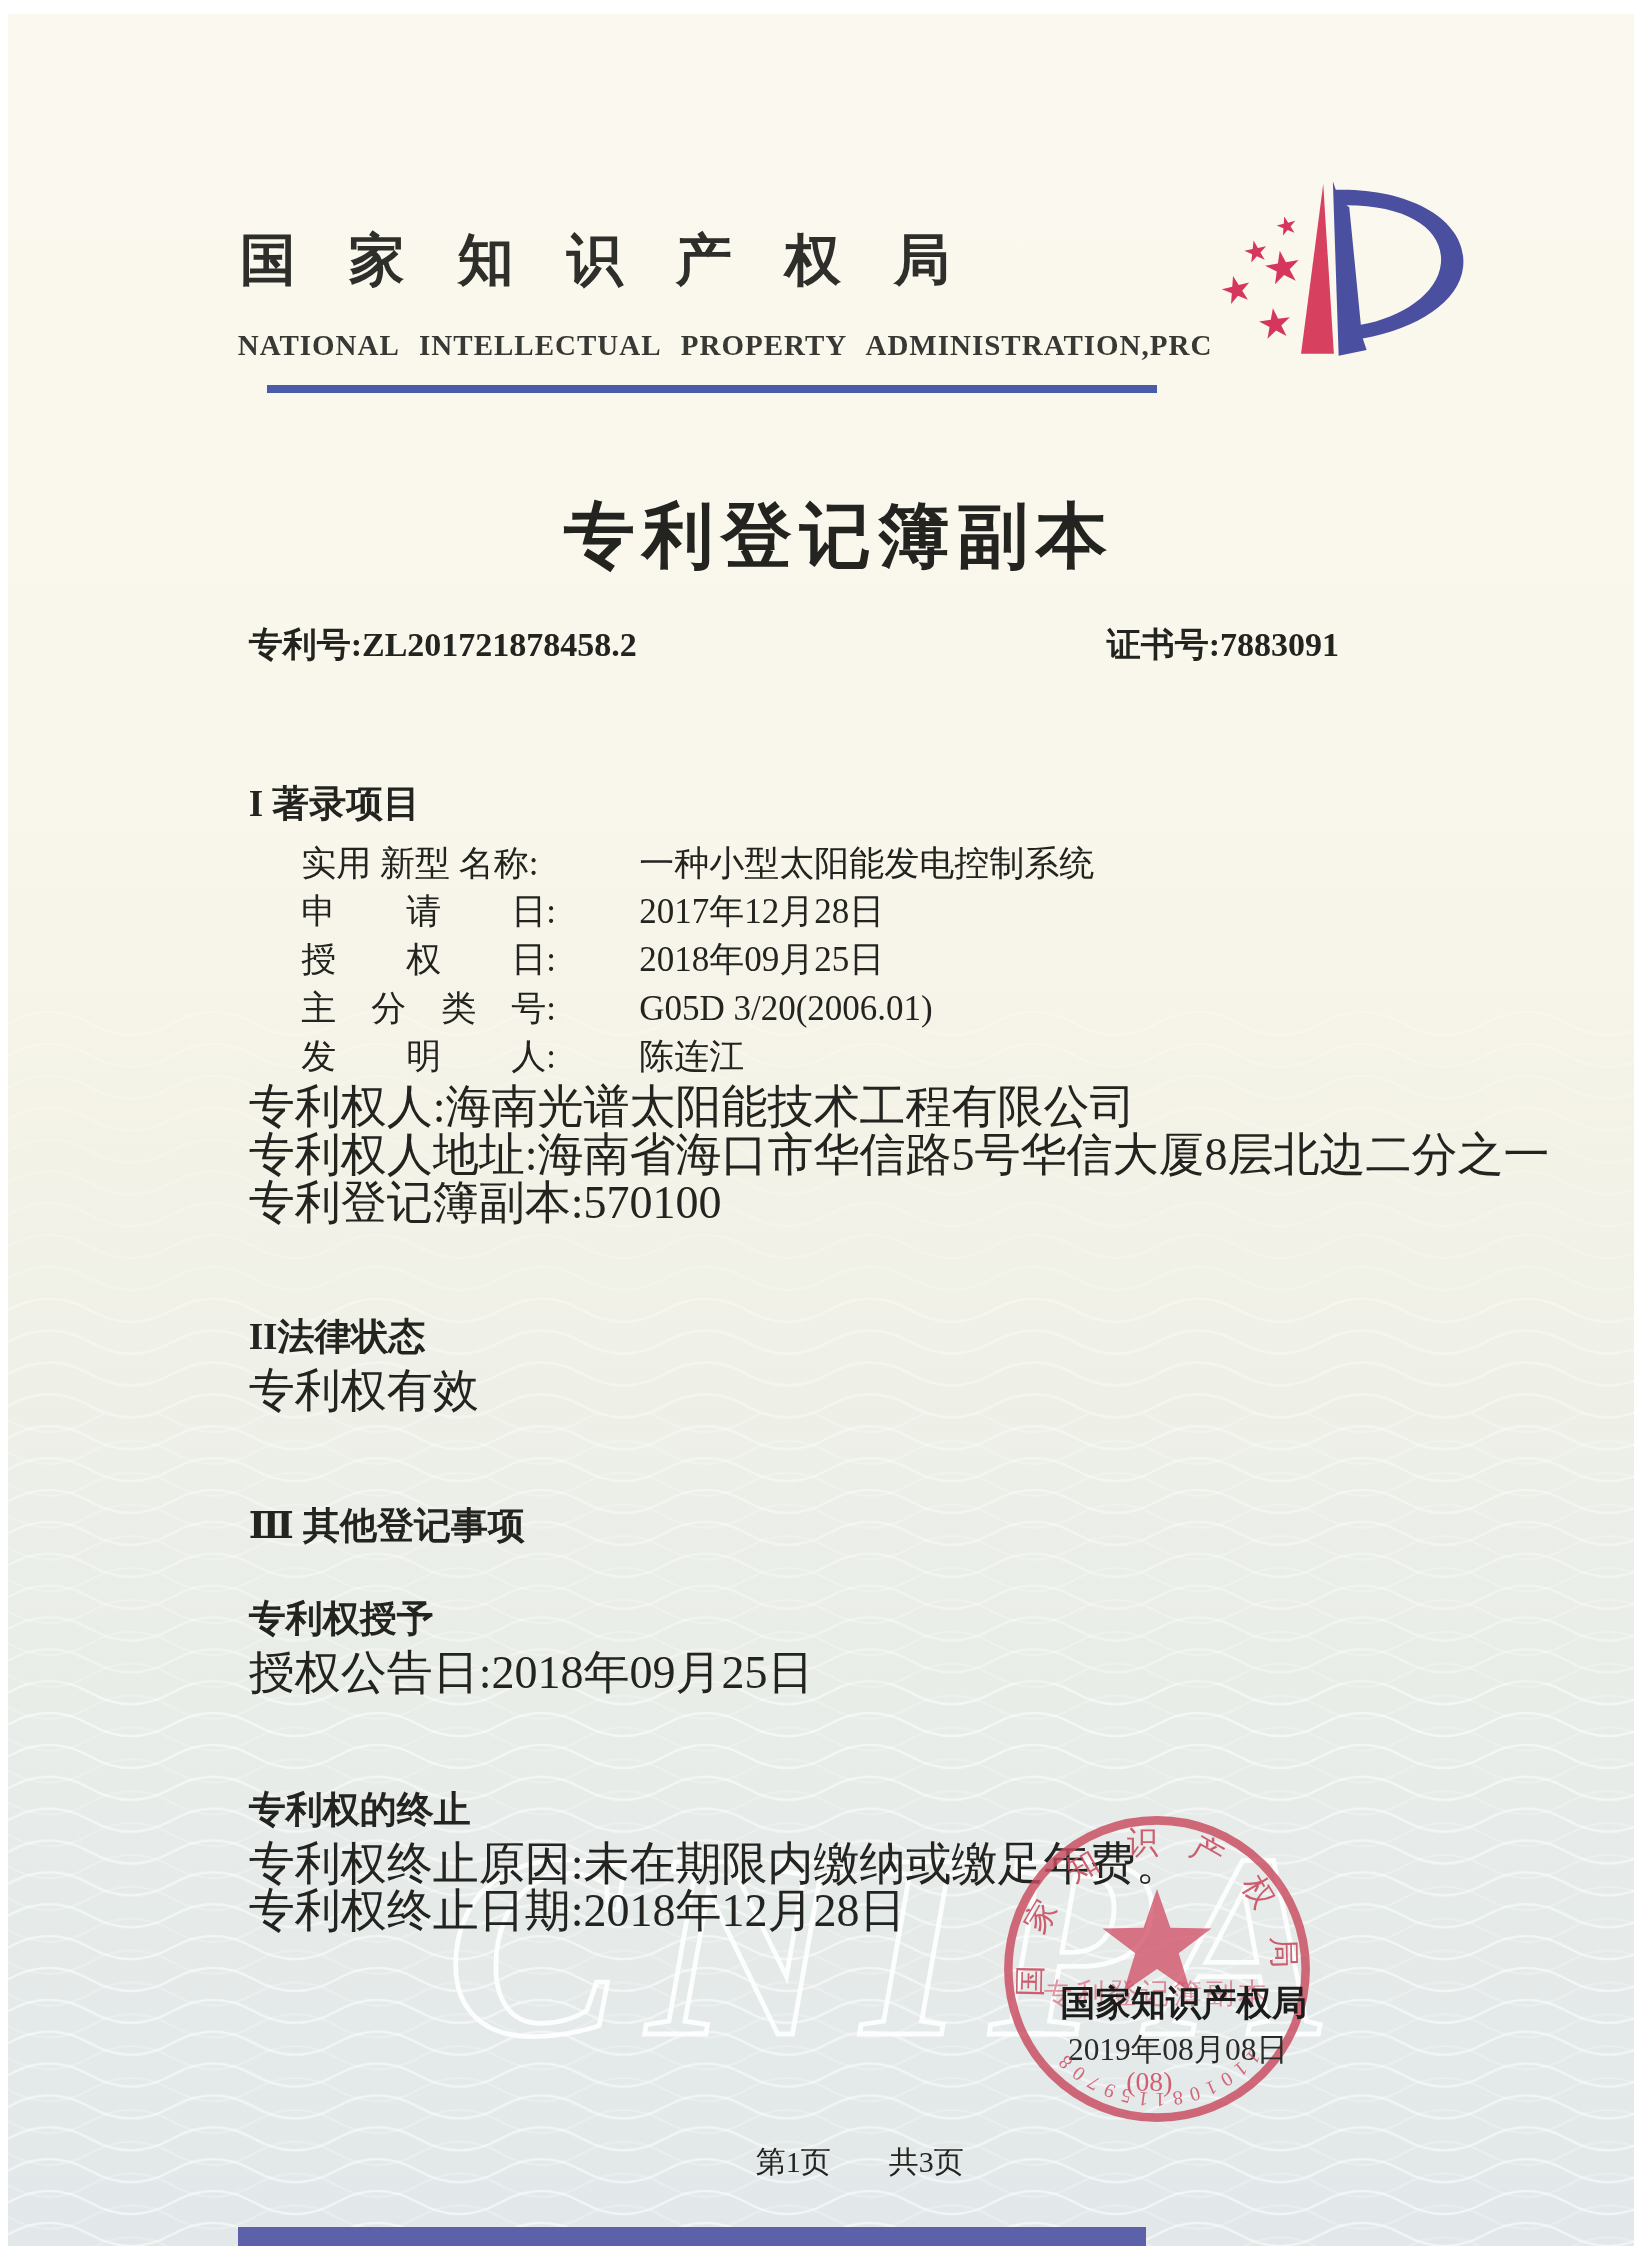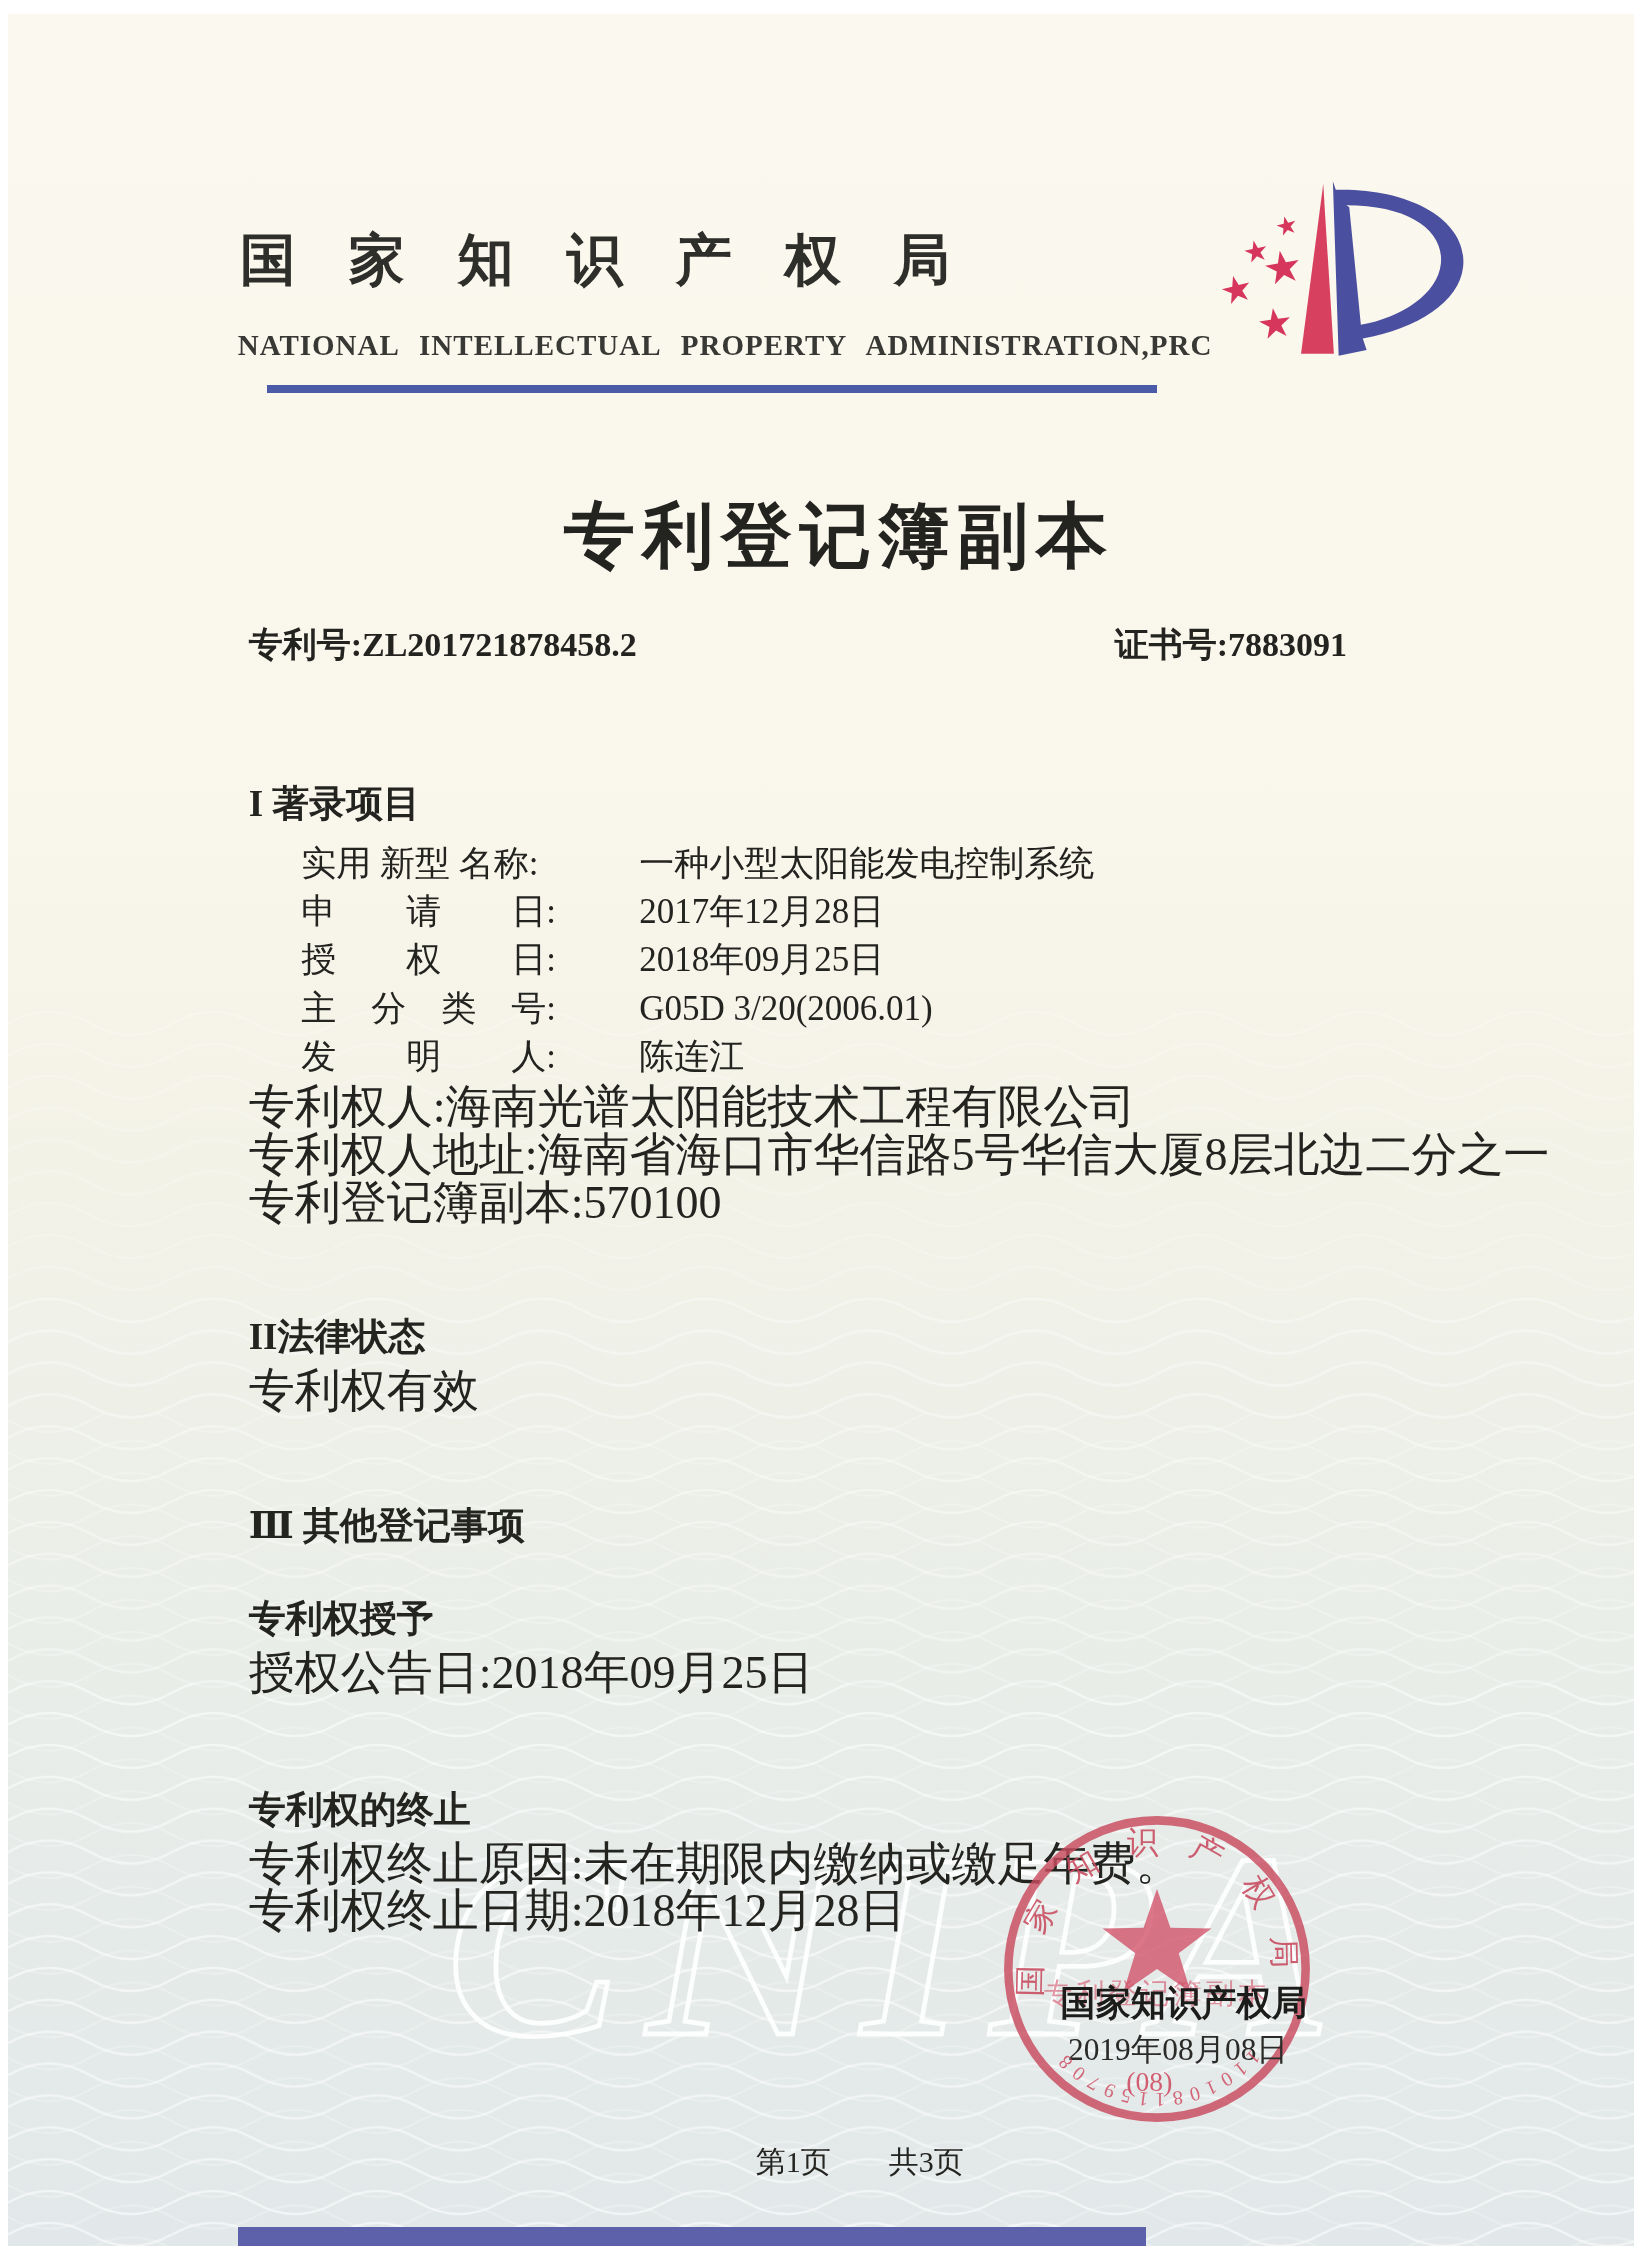--- a/index.html
+++ b/index.html
@@ -9,21 +9,21 @@
          background:linear-gradient(180deg,#fbf8ef 0%,#f9f6eb 36%,#f3f2e7 52%,#ecefe8 66%,#e7ece9 80%,#e2e8e9 100%);}
   .abs{position:absolute;}
   
   .agency-cn{left:232px;top:209px;font-size:56px;font-weight:bold;letter-spacing:53px;color:#2e2e2a;white-space:nowrap;z-index:3;}
   .agency-en{left:230px;top:315px;font-size:29px;font-weight:bold;letter-spacing:1px;word-spacing:12.6px;color:#38383*;color:#383834;white-space:nowrap;z-index:3;}
   .hdr-rule{left:259px;top:371px;width:890px;height:8.7px;z-index:3;}
   
   .doc-title{left:556px;top:475px;font-size:71px;font-weight:bold;letter-spacing:7.7px;white-space:nowrap;z-index:3;}
   .num-line{top:608px;font-size:34px;font-weight:bold;white-space:nowrap;z-index:3;}
   .patent-no{left:241px;}
-  .cert-no{left:1099px;margin-left:8px;}
+  .cert-no{left:1099px;}
   
   .sec-head{left:241px;font-size:37px;font-weight:bold;white-space:nowrap;z-index:3;}
   .row{left:241px;font-size:35px;white-space:pre;z-index:3;}
   .row .lbl{display:inline-block;width:338px;}
   .plain{left:241px;font-size:46px;white-space:nowrap;z-index:3;}
   
   .watermark{left:439px;top:1781px;font-size:263px;font-style:italic;font-weight:bold;
              letter-spacing:25px;color:transparent;-webkit-text-stroke:4.8px rgba(255,255,255,0.88);
              z-index:2;white-space:nowrap;}
   

